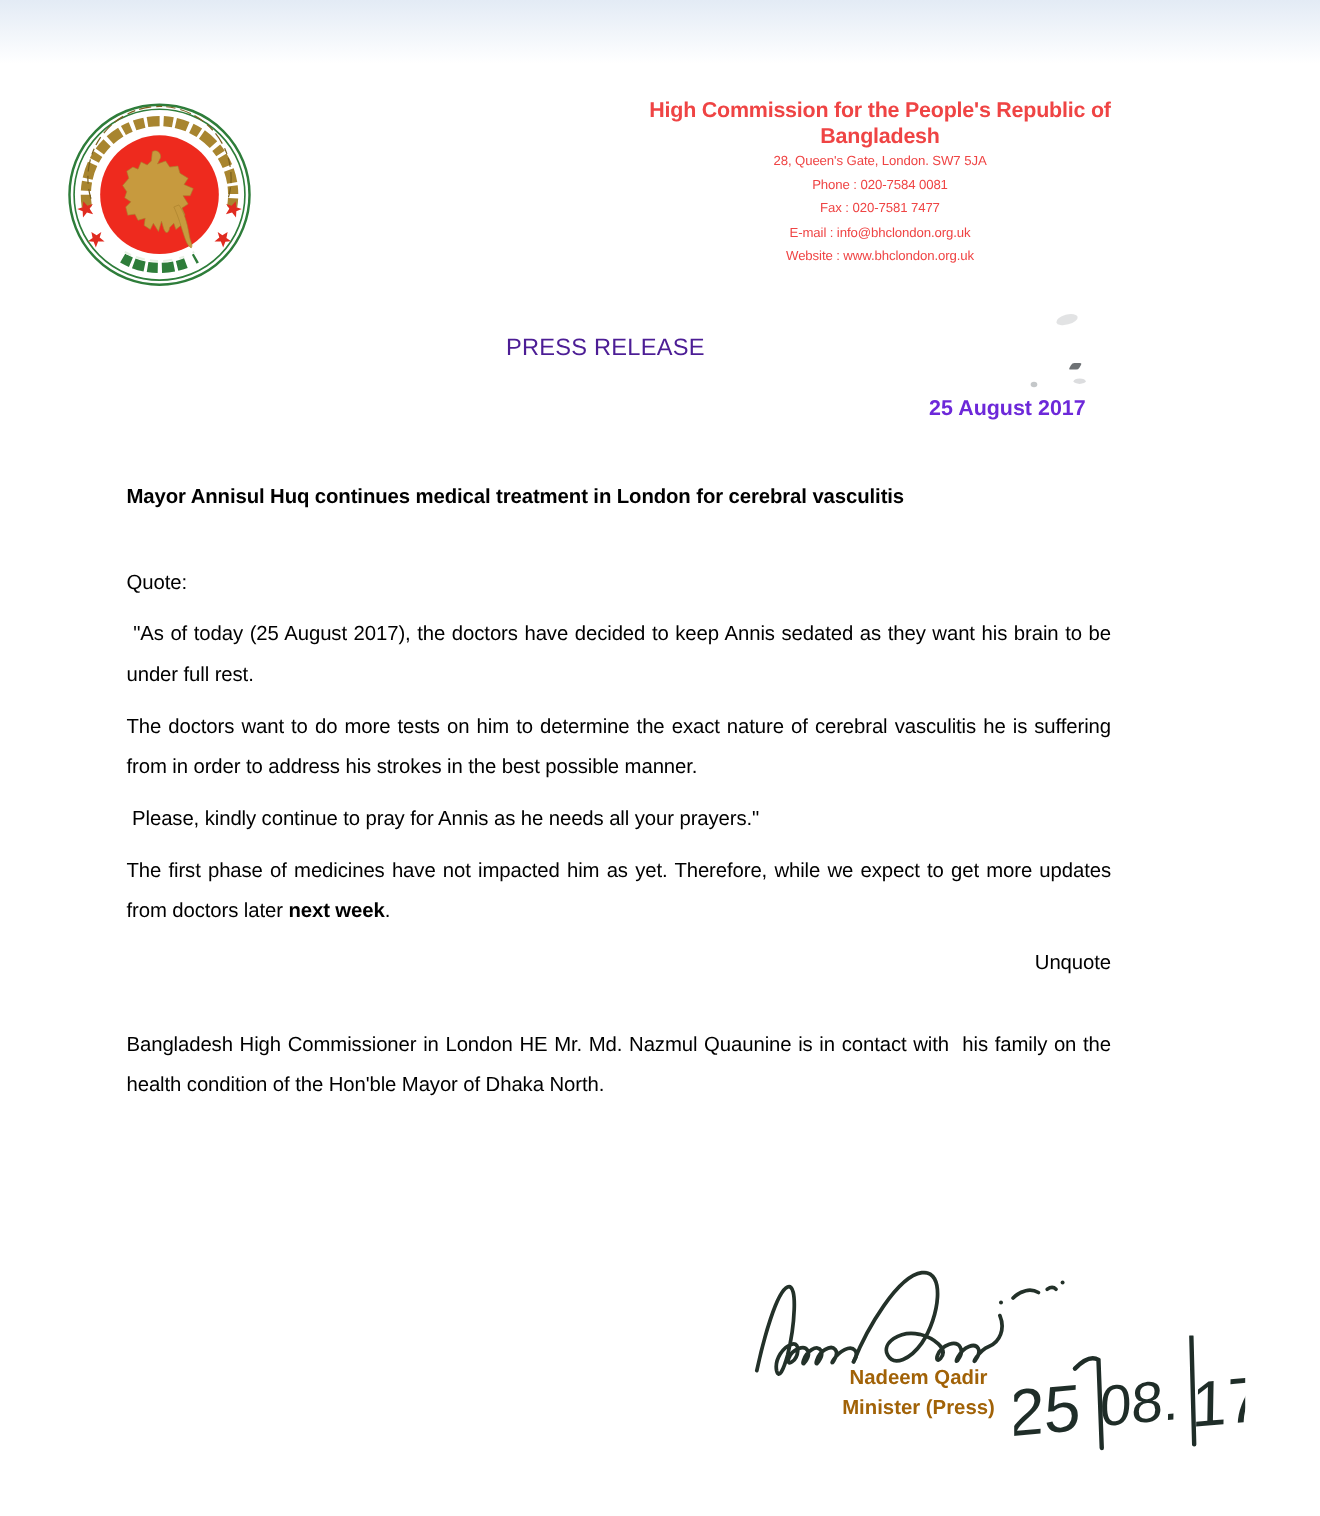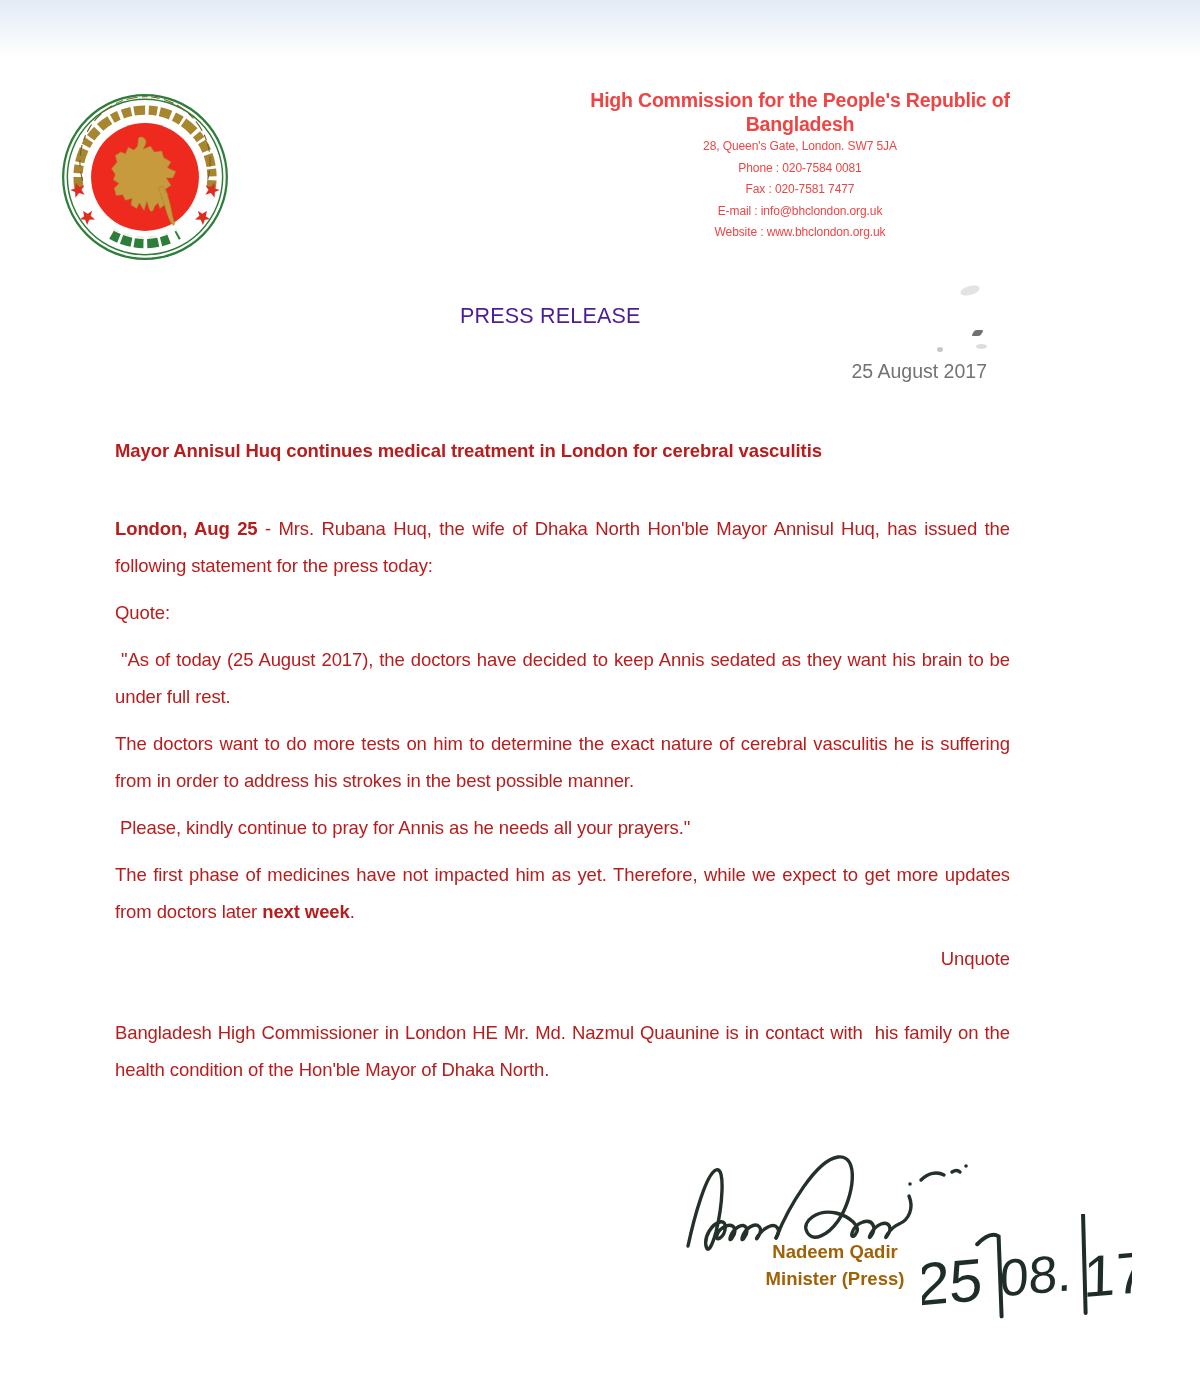--- a/index.html
+++ b/index.html
@@ -19,27 +19,27 @@
     color:#ef4444;
   }
   .org-name{font-size:19.5px;font-weight:bold;line-height:24px;letter-spacing:-0.2px;}
   .org-line{font-size:12px;line-height:21.5px;letter-spacing:-0.1px;}
   
   .kicker{
     position:absolute;left:460px;top:304px;font-size:21.5px;font-weight:normal;
     color:#4c1d95;letter-spacing:0.2px;
   }
   .doc-date{
-    position:absolute;right:213px;top:360px;font-size:19.5px;color:#737373;
+    position:absolute;right:213px;top:360px;font-size:19.5px;color:#6d28d9;font-weight:bold;
   }
   
   .body-text{position:absolute;left:115px;top:432px;width:895px;}
   .body-text p{
     margin:0 0 10px 0;font-size:18.5px;line-height:37px;letter-spacing:-0.1px;
-    text-align:justify;white-space:pre-wrap;color:#b91c1c;
+    text-align:justify;white-space:pre-wrap;color:#000000;
   }
   .body-text p strong{font-weight:bold;}
   .body-text p[data-pid="headline"]{font-weight:bold;margin-bottom:41px;text-align:left;}
   .body-text p[data-pid="unquote"]{padding-left:593px;margin-bottom:37px;text-align:right;}
   .body-text p[data-pid="p8"]{}
   
   .sig-scrawl{position:absolute;left:678px;top:1146px;width:322px;height:118px;}
   .sig-block{
     position:absolute;left:720px;top:1238px;width:230px;text-align:center;
     font-size:18.5px;font-weight:bold;line-height:27px;color:#a16207;
@@ -100,21 +100,20 @@
 <div class="kicker">PRESS RELEASE</div>
 <div class="doc-date">25 August 2017</div>
 
 <div class="speck s1"></div>
 <div class="speck s2"></div>
 <div class="speck s3"></div>
 <div class="speck s4"></div>
 
 <div class="body-text">
     <p data-pid="headline"><strong>Mayor Annisul Huq continues medical treatment in London for cerebral vasculitis</strong></p>
-    <p data-pid="p1"><strong>London, Aug 25</strong><span> - Mrs. Rubana Huq, the wife of Dhaka North Hon'ble Mayor Annisul Huq, has issued the following statement for the press today:</span></p>
     <p data-pid="quote-label"><span>Quote:</span></p>
     <p data-pid="p3"><span> "As of today (25 August 2017), the doctors have decided to keep Annis sedated as they want his brain to be under full rest.</span></p>
     <p data-pid="p4"><span>The doctors want to do more tests on him to determine the exact nature of cerebral vasculitis he is suffering from in order to address his strokes in the best possible manner.</span></p>
     <p data-pid="p6"><span> Please, kindly continue to pray for Annis as he needs all your prayers."</span></p>
     <p data-pid="p5"><span>The first phase of medicines have not impacted him as yet. Therefore, while we expect to get more updates from doctors later </span><strong>next week</strong><span>.</span></p>
     <p data-pid="unquote"><span>Unquote</span></p>
     <p data-pid="p8"><span>Bangladesh High Commissioner in London HE Mr. Md. Nazmul Quaunine is in contact with  his family on the health condition of the Hon'ble Mayor of Dhaka North.</span></p>
   </div>
 
 <div class="sig-scrawl">

